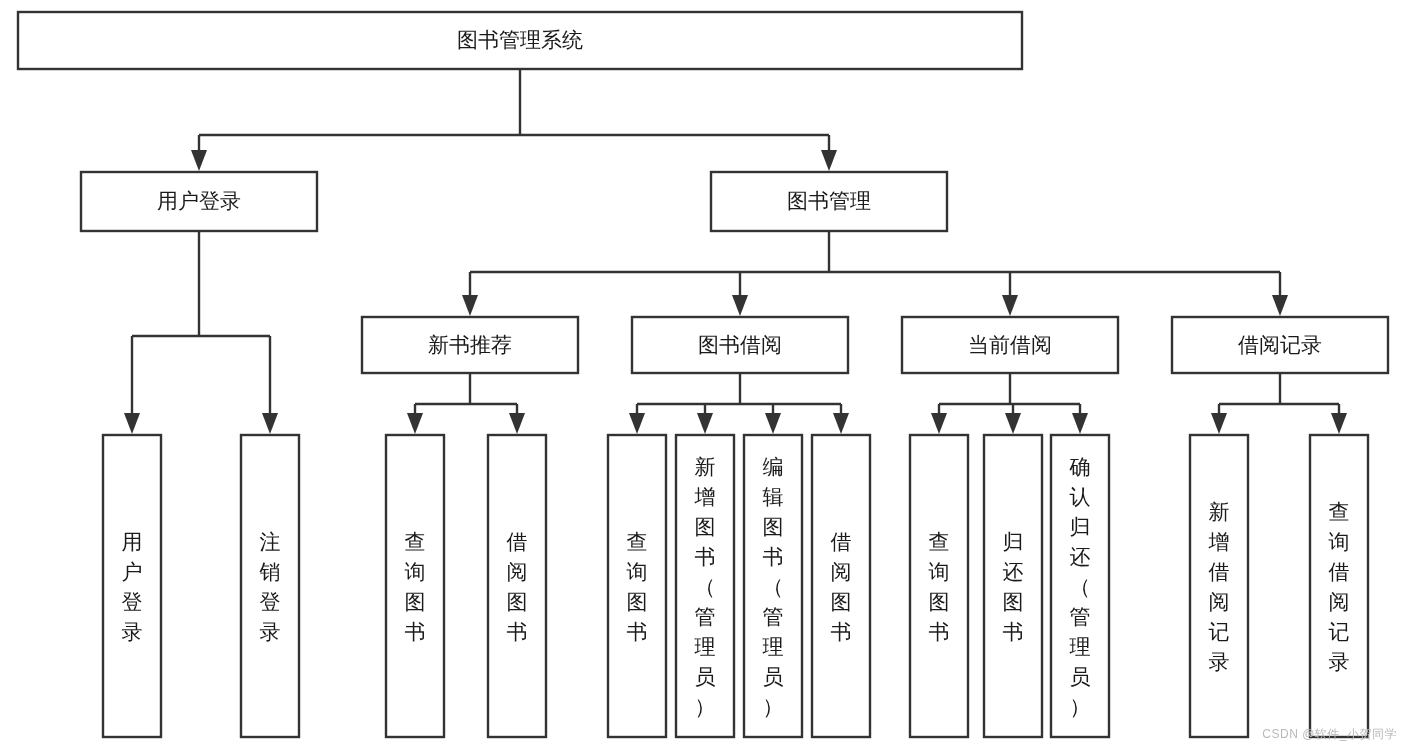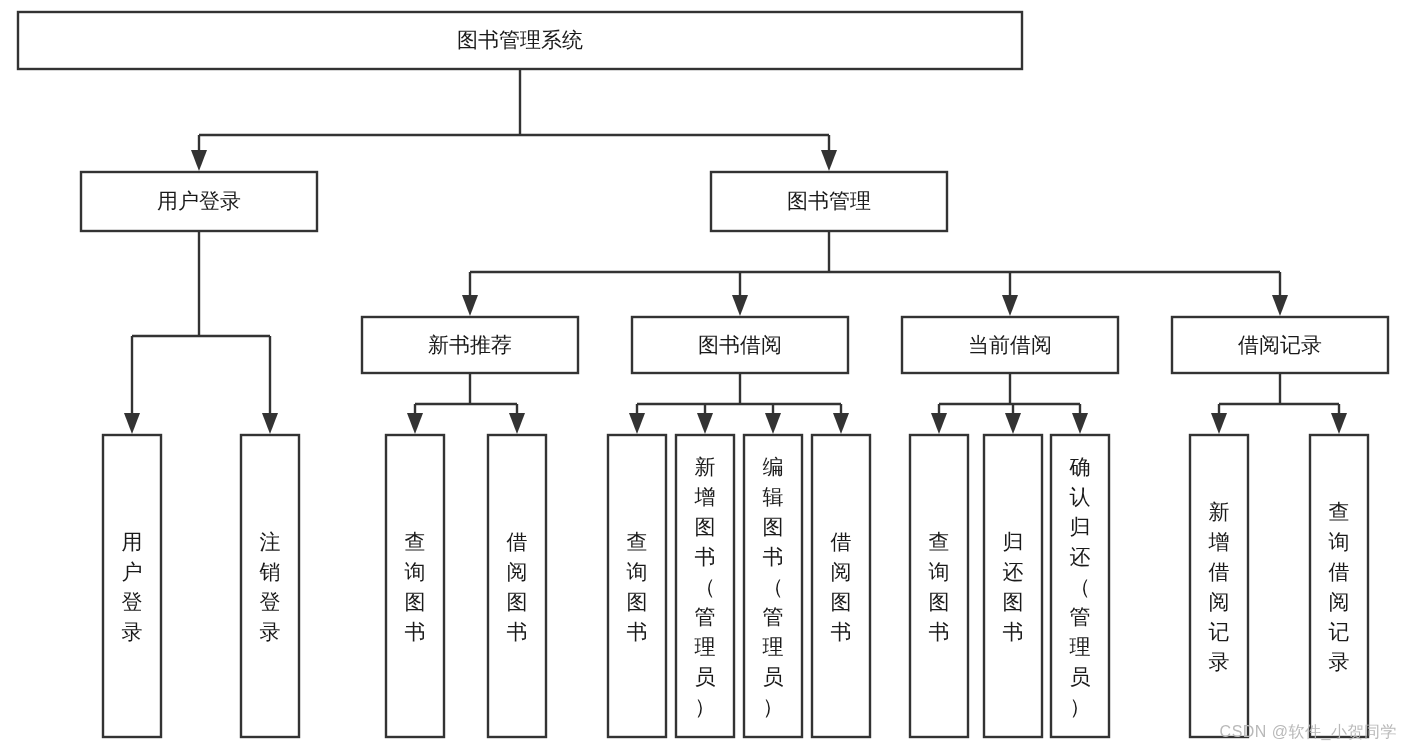--- a/index.html
+++ b/index.html
@@ -44,21 +44,21 @@
   }
   .arrow-head {
     fill: #333333;
     stroke: none;
   }
   .watermark {
     position: absolute;
     right: 8px;
     bottom: 4px;
     color: #b9b9b9;
-    font-size: 16px;
+    font-size: 12px;
     font-family: "Liberation Sans", "DejaVu Sans", sans-serif;
     white-space: nowrap;
     letter-spacing: 0.5px;
     pointer-events: none;
   }
 </style>
 </head>
 <body>
 
 <svg id="diagram" viewBox="0 0 1405 747" xmlns="http://www.w3.org/2000/svg">

